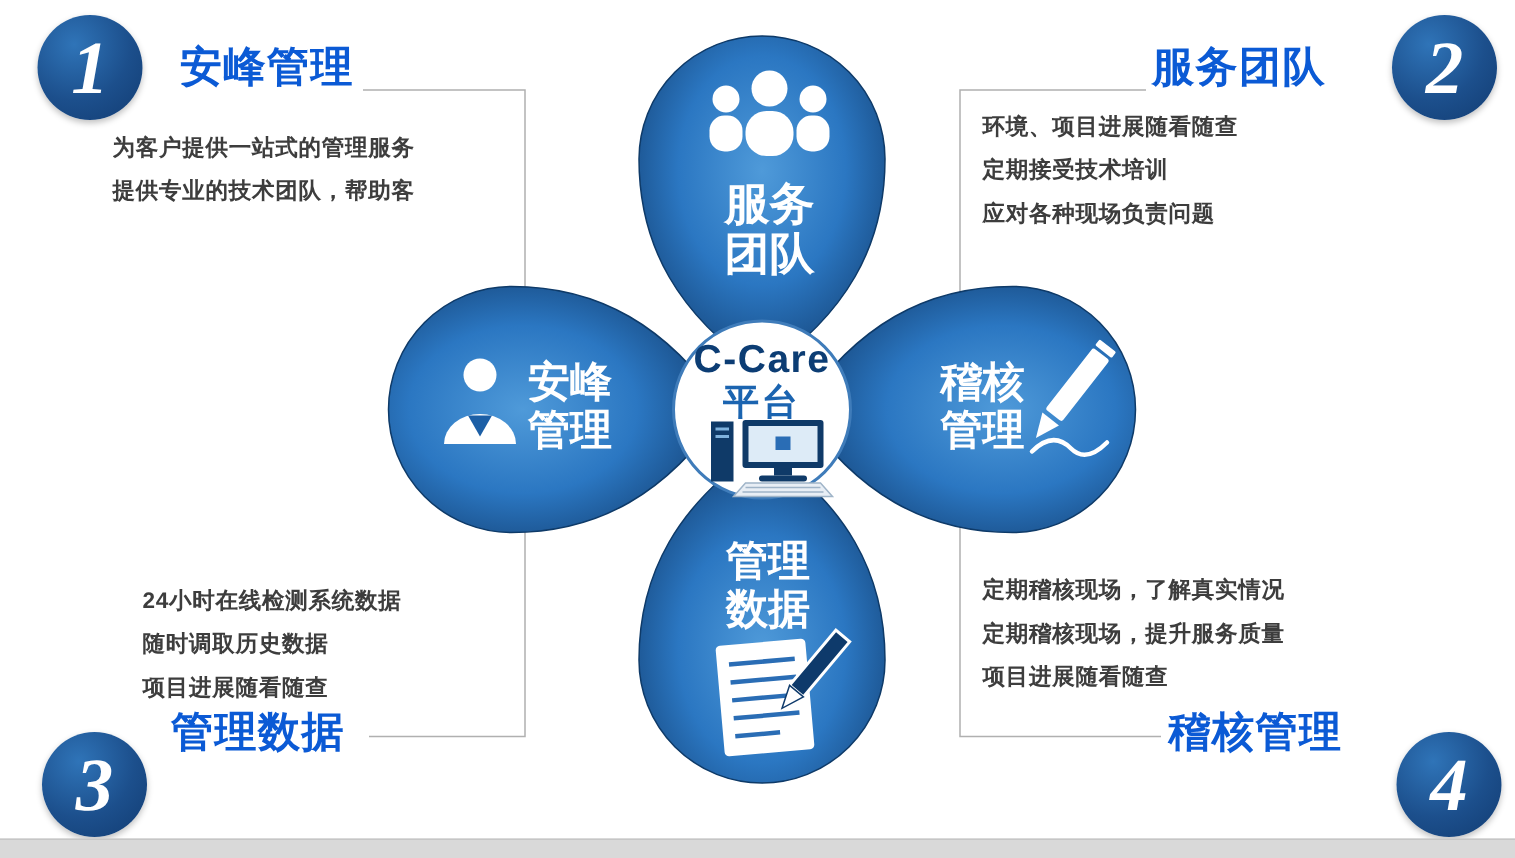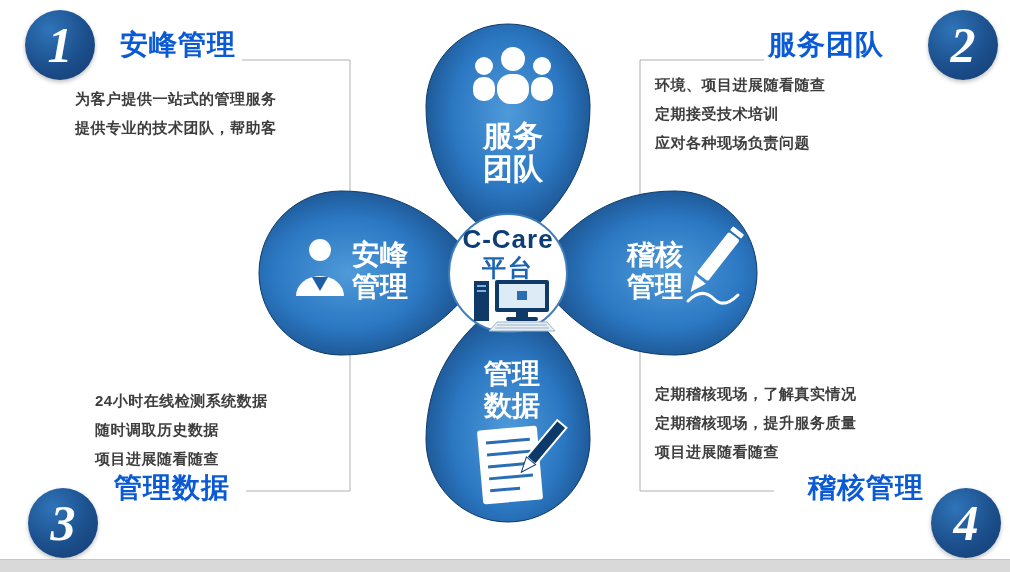--- a/index.html
+++ b/index.html
@@ -120,21 +120,21 @@
   </svg>
 
   <div class="num-badge" style="left:25px;top:10px;">1</div>
   <div class="num-badge" style="left:928px;top:10px;">2</div>
   <div class="num-badge" style="left:28px;top:488px;">3</div>
   <div class="num-badge" style="left:931px;top:488px;">4</div>
 
   <div class="heading" style="left:120px;top:26px;">安峰管理</div>
   <div class="heading" style="left:768px;top:26px;">服务团队</div>
   <div class="heading" style="left:114px;top:469px;">管理数据</div>
-  <div class="heading" style="left:779px;top:469px;margin-left:29px;">稽核管理</div>
+  <div class="heading" style="left:779px;top:469px;">稽核管理</div>
 
   <div class="body-text" style="left:75px;top:84px;">
     <div>为客户提供一站式的管理服务</div>
     <div>提供专业的技术团队，帮助客</div>
   </div>
 
   <div class="body-text" style="left:655px;top:70px;">
     <div>环境、项目进展随看随查</div>
     <div>定期接受技术培训</div>
     <div>应对各种现场负责问题</div>

